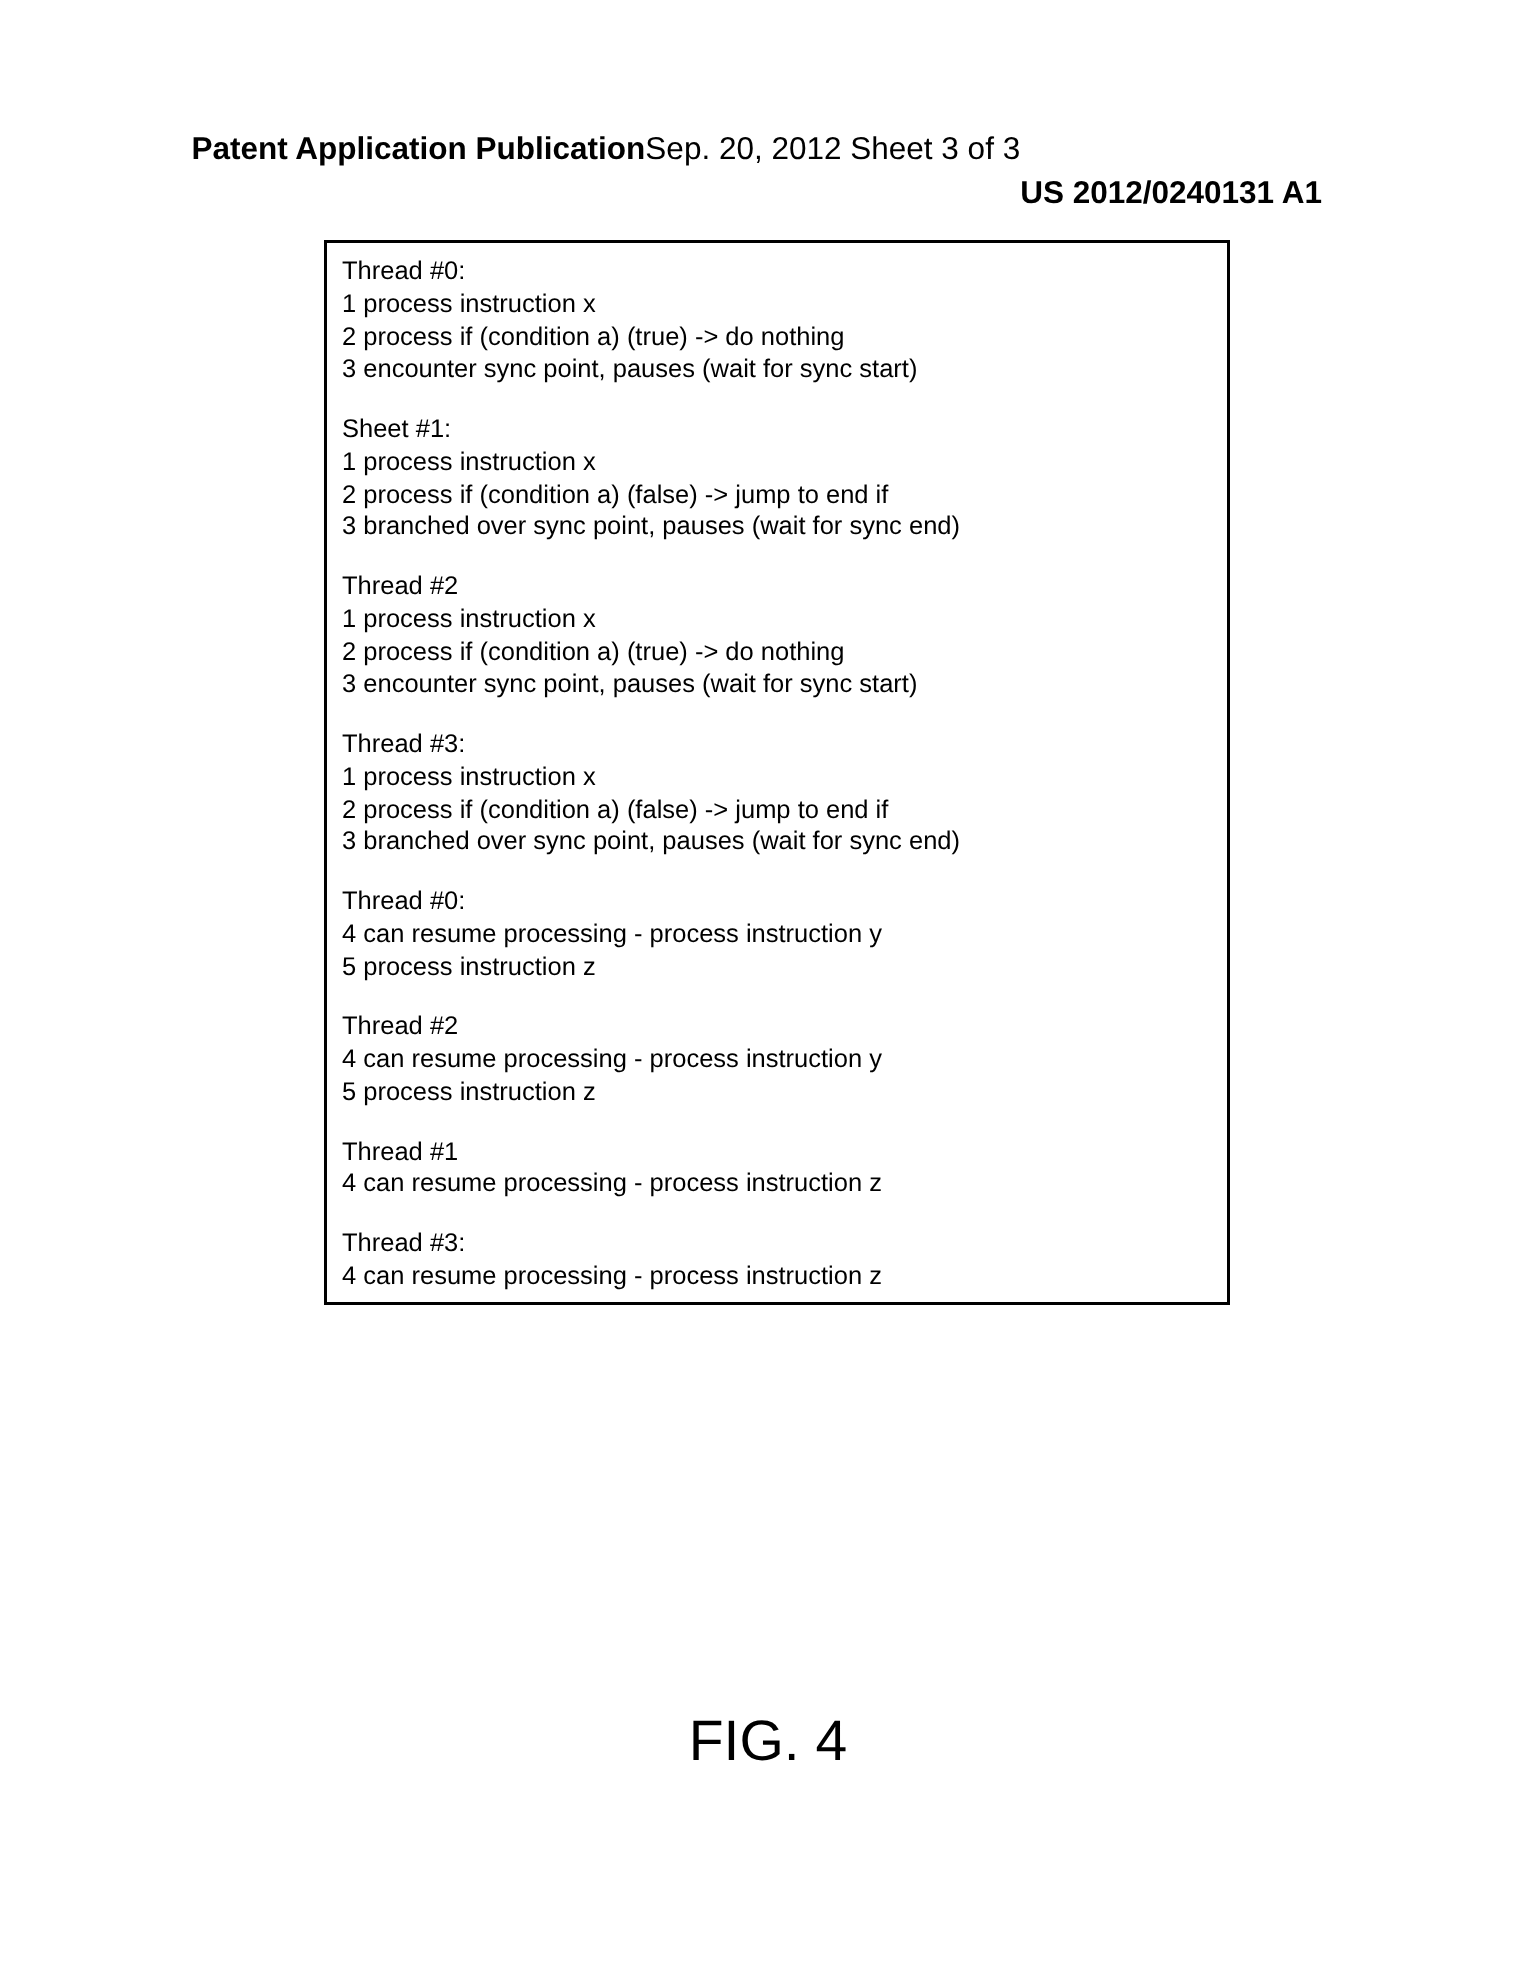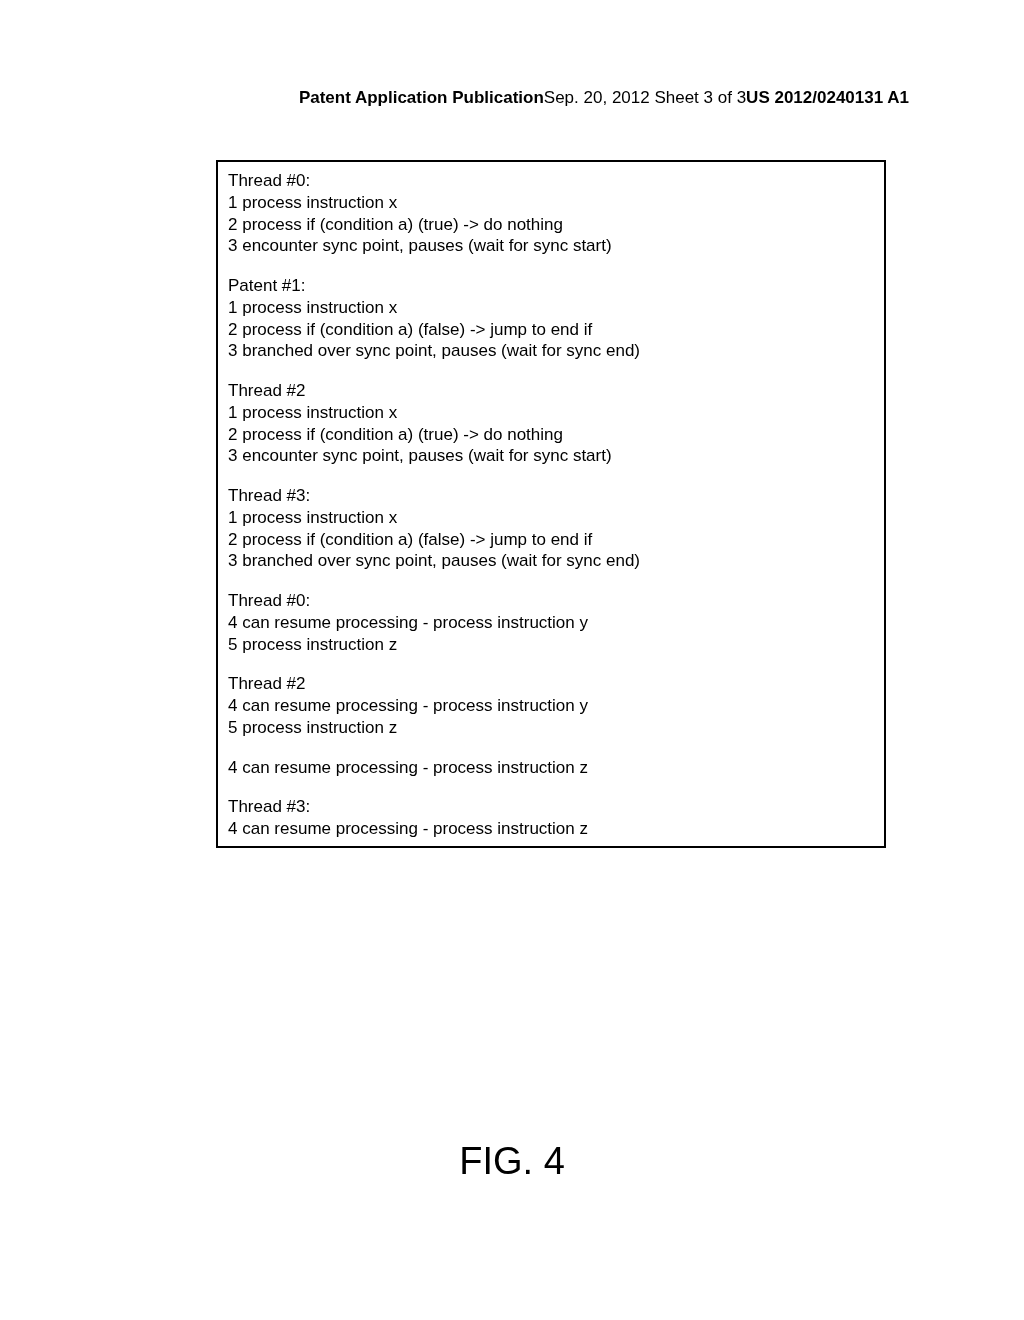--- a/index.html
+++ b/index.html
@@ -11,40 +11,41 @@
       width: 1024px;
       height: 1320px;
       background: #ffffff;
       font-family: Arial, Helvetica, sans-serif;
       position: relative;
     }
     .header {
       position: absolute;
       top: 88px;
       left: 0;
-      right: 0;
+      right: 15px;
       padding: 0 115px;
       display: flex;
-      justify-content: flex-end;
-      font-size: 17px;
+      justify-content: center;
+      font-size: 21px;
     }
     .header-left {
       font-weight: bold;
     }
     .header-center {
       font-weight: normal;
     }
     .header-right {
       font-weight: bold;
+      margin-top: 29px;
     }
     .figure-box {
       position: absolute;
       top: 160px;
       left: 216px;
-      width: 670px;
+      width: 604px;
       border: 2px solid #000;
       padding: 8px 10px 6px 10px;
       font-size: 17px;
       line-height: 1.28;
     }
     .thread-block {
       margin-bottom: 18px;
     }
     .thread-block:last-child {
       margin-bottom: 0;
@@ -72,21 +73,21 @@
 </div>
 
 <div class="figure-box">
   <div class="thread-block">
     <div class="thread-line">Thread #0:</div>
     <div class="thread-line">1 process instruction x</div>
     <div class="thread-line">2 process if (condition a) (true) -&gt; do nothing</div>
     <div class="thread-line">3 encounter sync point, pauses (wait for sync start)</div>
   </div>
   <div class="thread-block">
-    <div class="thread-line">Patent #1:</div>
+    <div class="thread-line">Sheet #1:</div>
     <div class="thread-line">1 process instruction x</div>
     <div class="thread-line">2 process if (condition a) (false) -&gt; jump to end if</div>
     <div class="thread-line">3 branched over sync point, pauses (wait for sync end)</div>
   </div>
   <div class="thread-block">
     <div class="thread-line">Thread #2</div>
     <div class="thread-line">1 process instruction x</div>
     <div class="thread-line">2 process if (condition a) (true) -&gt; do nothing</div>
     <div class="thread-line">3 encounter sync point, pauses (wait for sync start)</div>
   </div>
@@ -100,20 +101,21 @@
     <div class="thread-line">Thread #0:</div>
     <div class="thread-line">4 can resume processing - process instruction y</div>
     <div class="thread-line">5 process instruction z</div>
   </div>
   <div class="thread-block">
     <div class="thread-line">Thread #2</div>
     <div class="thread-line">4 can resume processing - process instruction y</div>
     <div class="thread-line">5 process instruction z</div>
   </div>
   <div class="thread-block">
+    <div class="thread-line">Thread #1</div>
     <div class="thread-line">4 can resume processing - process instruction z</div>
   </div>
   <div class="thread-block">
     <div class="thread-line">Thread #3:</div>
     <div class="thread-line">4 can resume processing - process instruction z</div>
   </div>
 </div>
 
 <div class="figure-label">FIG. 4</div>
 

